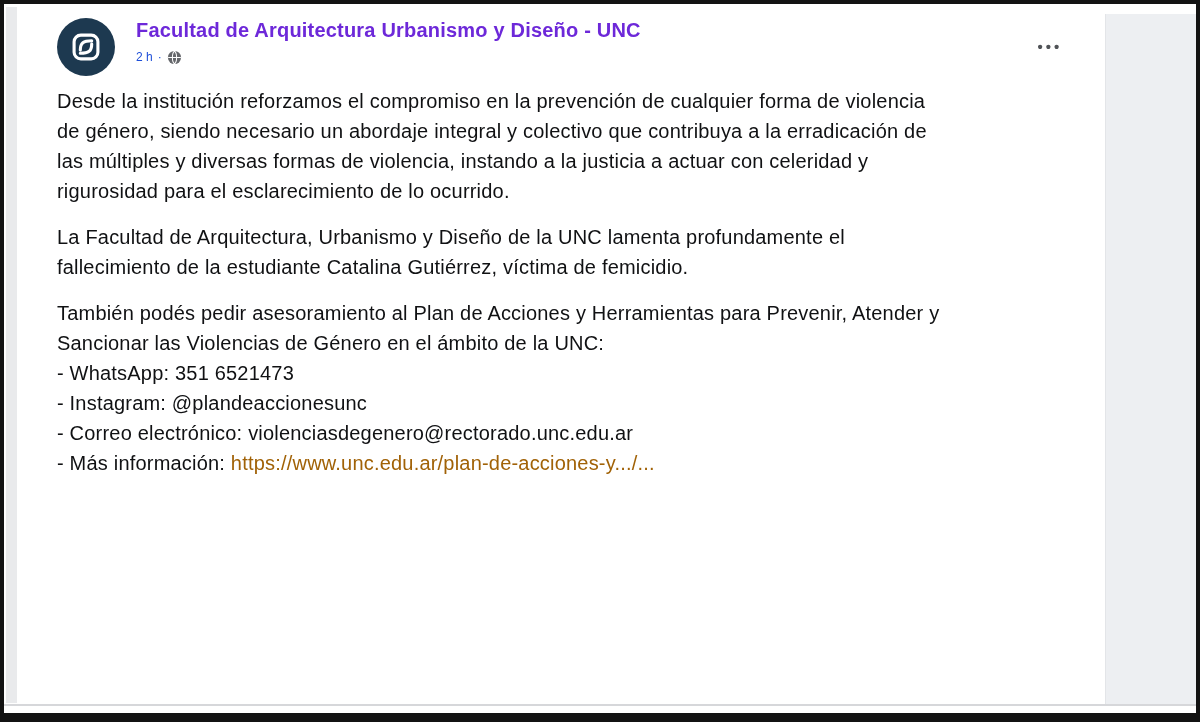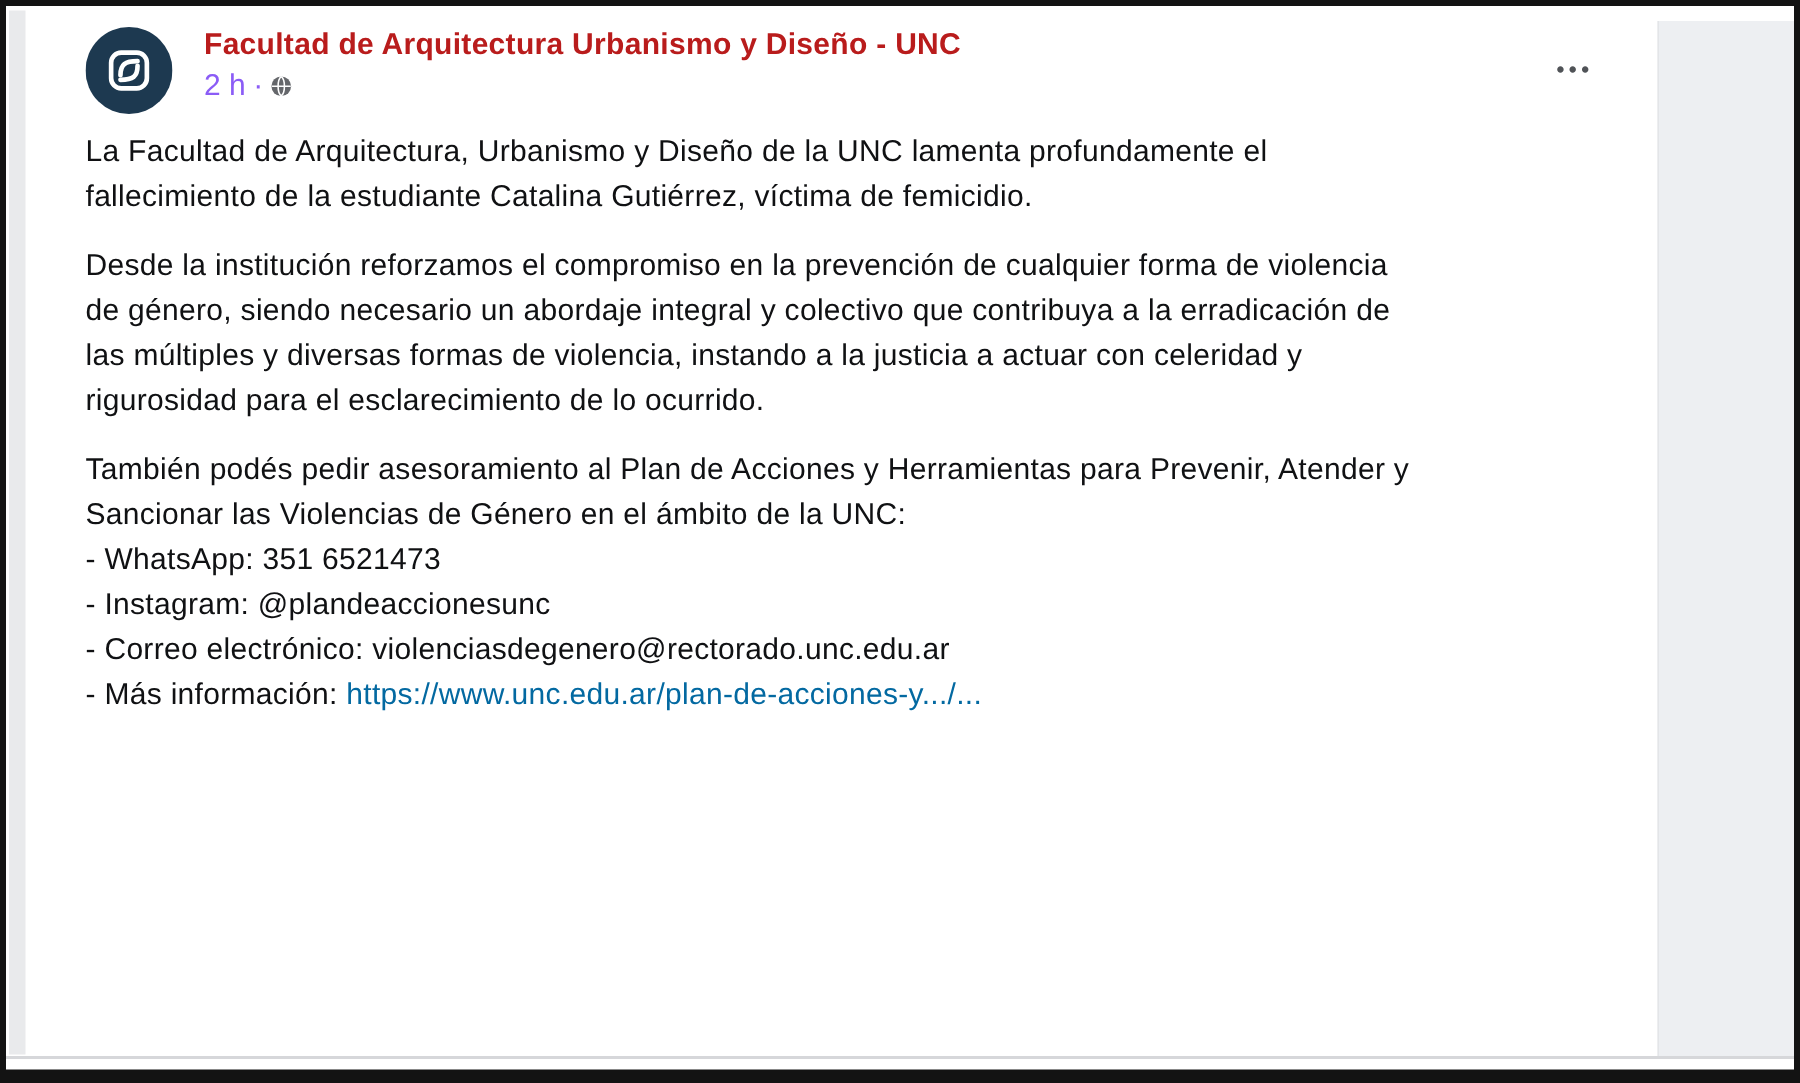--- a/index.html
+++ b/index.html
@@ -62,29 +62,29 @@
   }
   .avatar svg { display: block; }
   .meta {
     position: absolute;
     left: 79px;
     top: 3px;
   }
   .author {
     font-size: 20px;
     font-weight: 700;
-    color: #b91c1c;
+    color: #6d28d9;
     letter-spacing: 0.2px;
     cursor: pointer;
     white-space: nowrap;
   }
   .subline {
     margin-top: 7px;
-    font-size: 20px;
-    color: #8b5cf6;
+    font-size: 12px;
+    color: #1d4ed8;
     display: flex;
     align-items: center;
     gap: 5px;
     line-height: 16px;
   }
   .subline .timestamp { cursor: pointer; }
   .globe { display: inline-flex; align-items: center; }
   .more-btn {
     position: absolute;
     left: 1018px;
@@ -110,21 +110,21 @@
     font-size: 20px;
     line-height: 30px;
     letter-spacing: 0.2px;
     color: #101113;
   }
   .post-body p {
     margin: 0 0 16px 0;
     white-space: pre-line;
   }
   .post-body a {
-    color: #0369a1;
+    color: #a16207;
     text-decoration: none;
     cursor: pointer;
   }
 </style>
 </head>
 <body>
 
 <div class="stage">
 
   <div class="left-strip"></div>
@@ -152,26 +152,26 @@
             <path d="M1.2 8 h13.6 M8 1.2 c3 2.2 3 11.4 0 13.6 M8 1.2 c-3 2.2 -3 11.4 0 13.6" fill="none" stroke="#ffffff" stroke-width="1.1"></path>
           </svg>
         </span>
       </div>
     </div>
   </div>
 
   <button class="more-btn">•••</button>
 
   <div class="post-body">
-    <p>La Facultad de Arquitectura, Urbanismo y Diseño de la UNC lamenta profundamente el
-fallecimiento de la estudiante Catalina Gutiérrez, víctima de femicidio.</p>
     <p>Desde la institución reforzamos el compromiso en la prevención de cualquier forma de violencia
 de género, siendo necesario un abordaje integral y colectivo que contribuya a la erradicación de
 las múltiples y diversas formas de violencia, instando a la justicia a actuar con celeridad y
 rigurosidad para el esclarecimiento de lo ocurrido.</p>
+    <p>La Facultad de Arquitectura, Urbanismo y Diseño de la UNC lamenta profundamente el
+fallecimiento de la estudiante Catalina Gutiérrez, víctima de femicidio.</p>
     <p><span>También podés pedir asesoramiento al Plan de Acciones y Herramientas para Prevenir, Atender y
 Sancionar las Violencias de Género en el ámbito de la UNC:
 - WhatsApp: 351 6521473
 - Instagram: @plandeaccionesunc
 - Correo electrónico: violenciasdegenero@rectorado.unc.edu.ar
 - Más información: </span><a>https://www.unc.edu.ar/plan-de-acciones-y.../...</a></p>
   </div>
 
   <div class="bottom-divider"></div>
 

